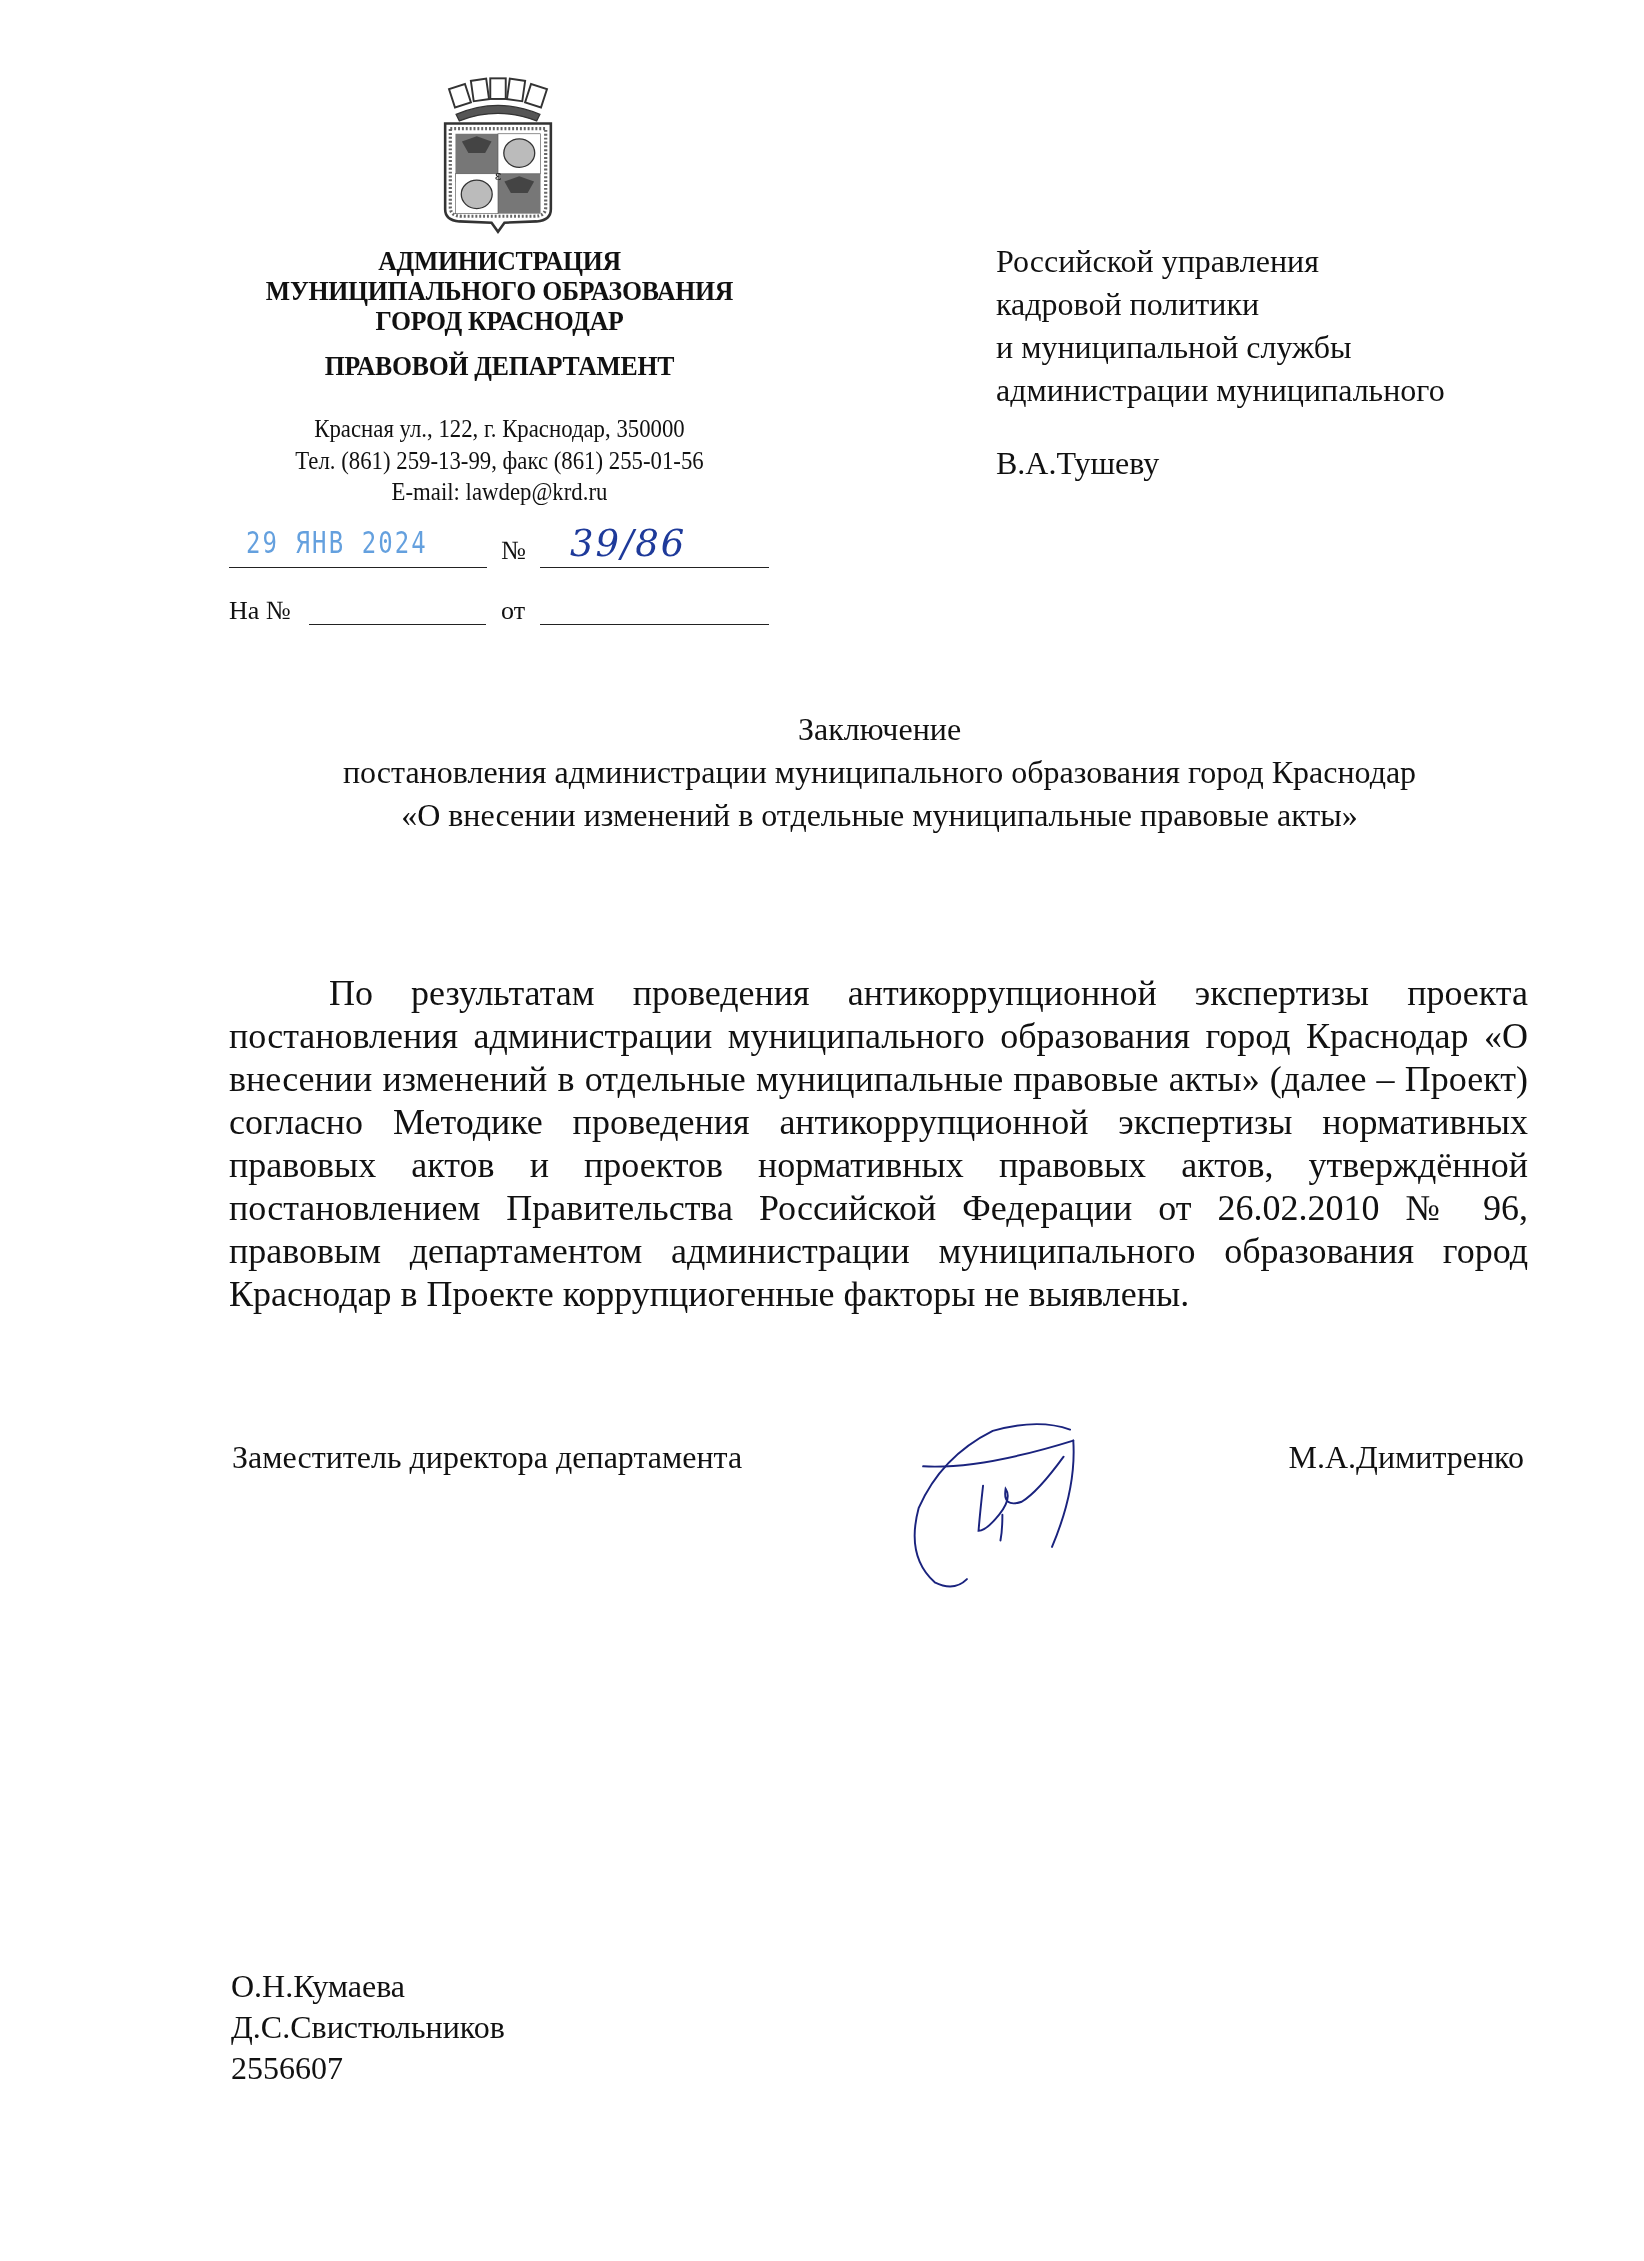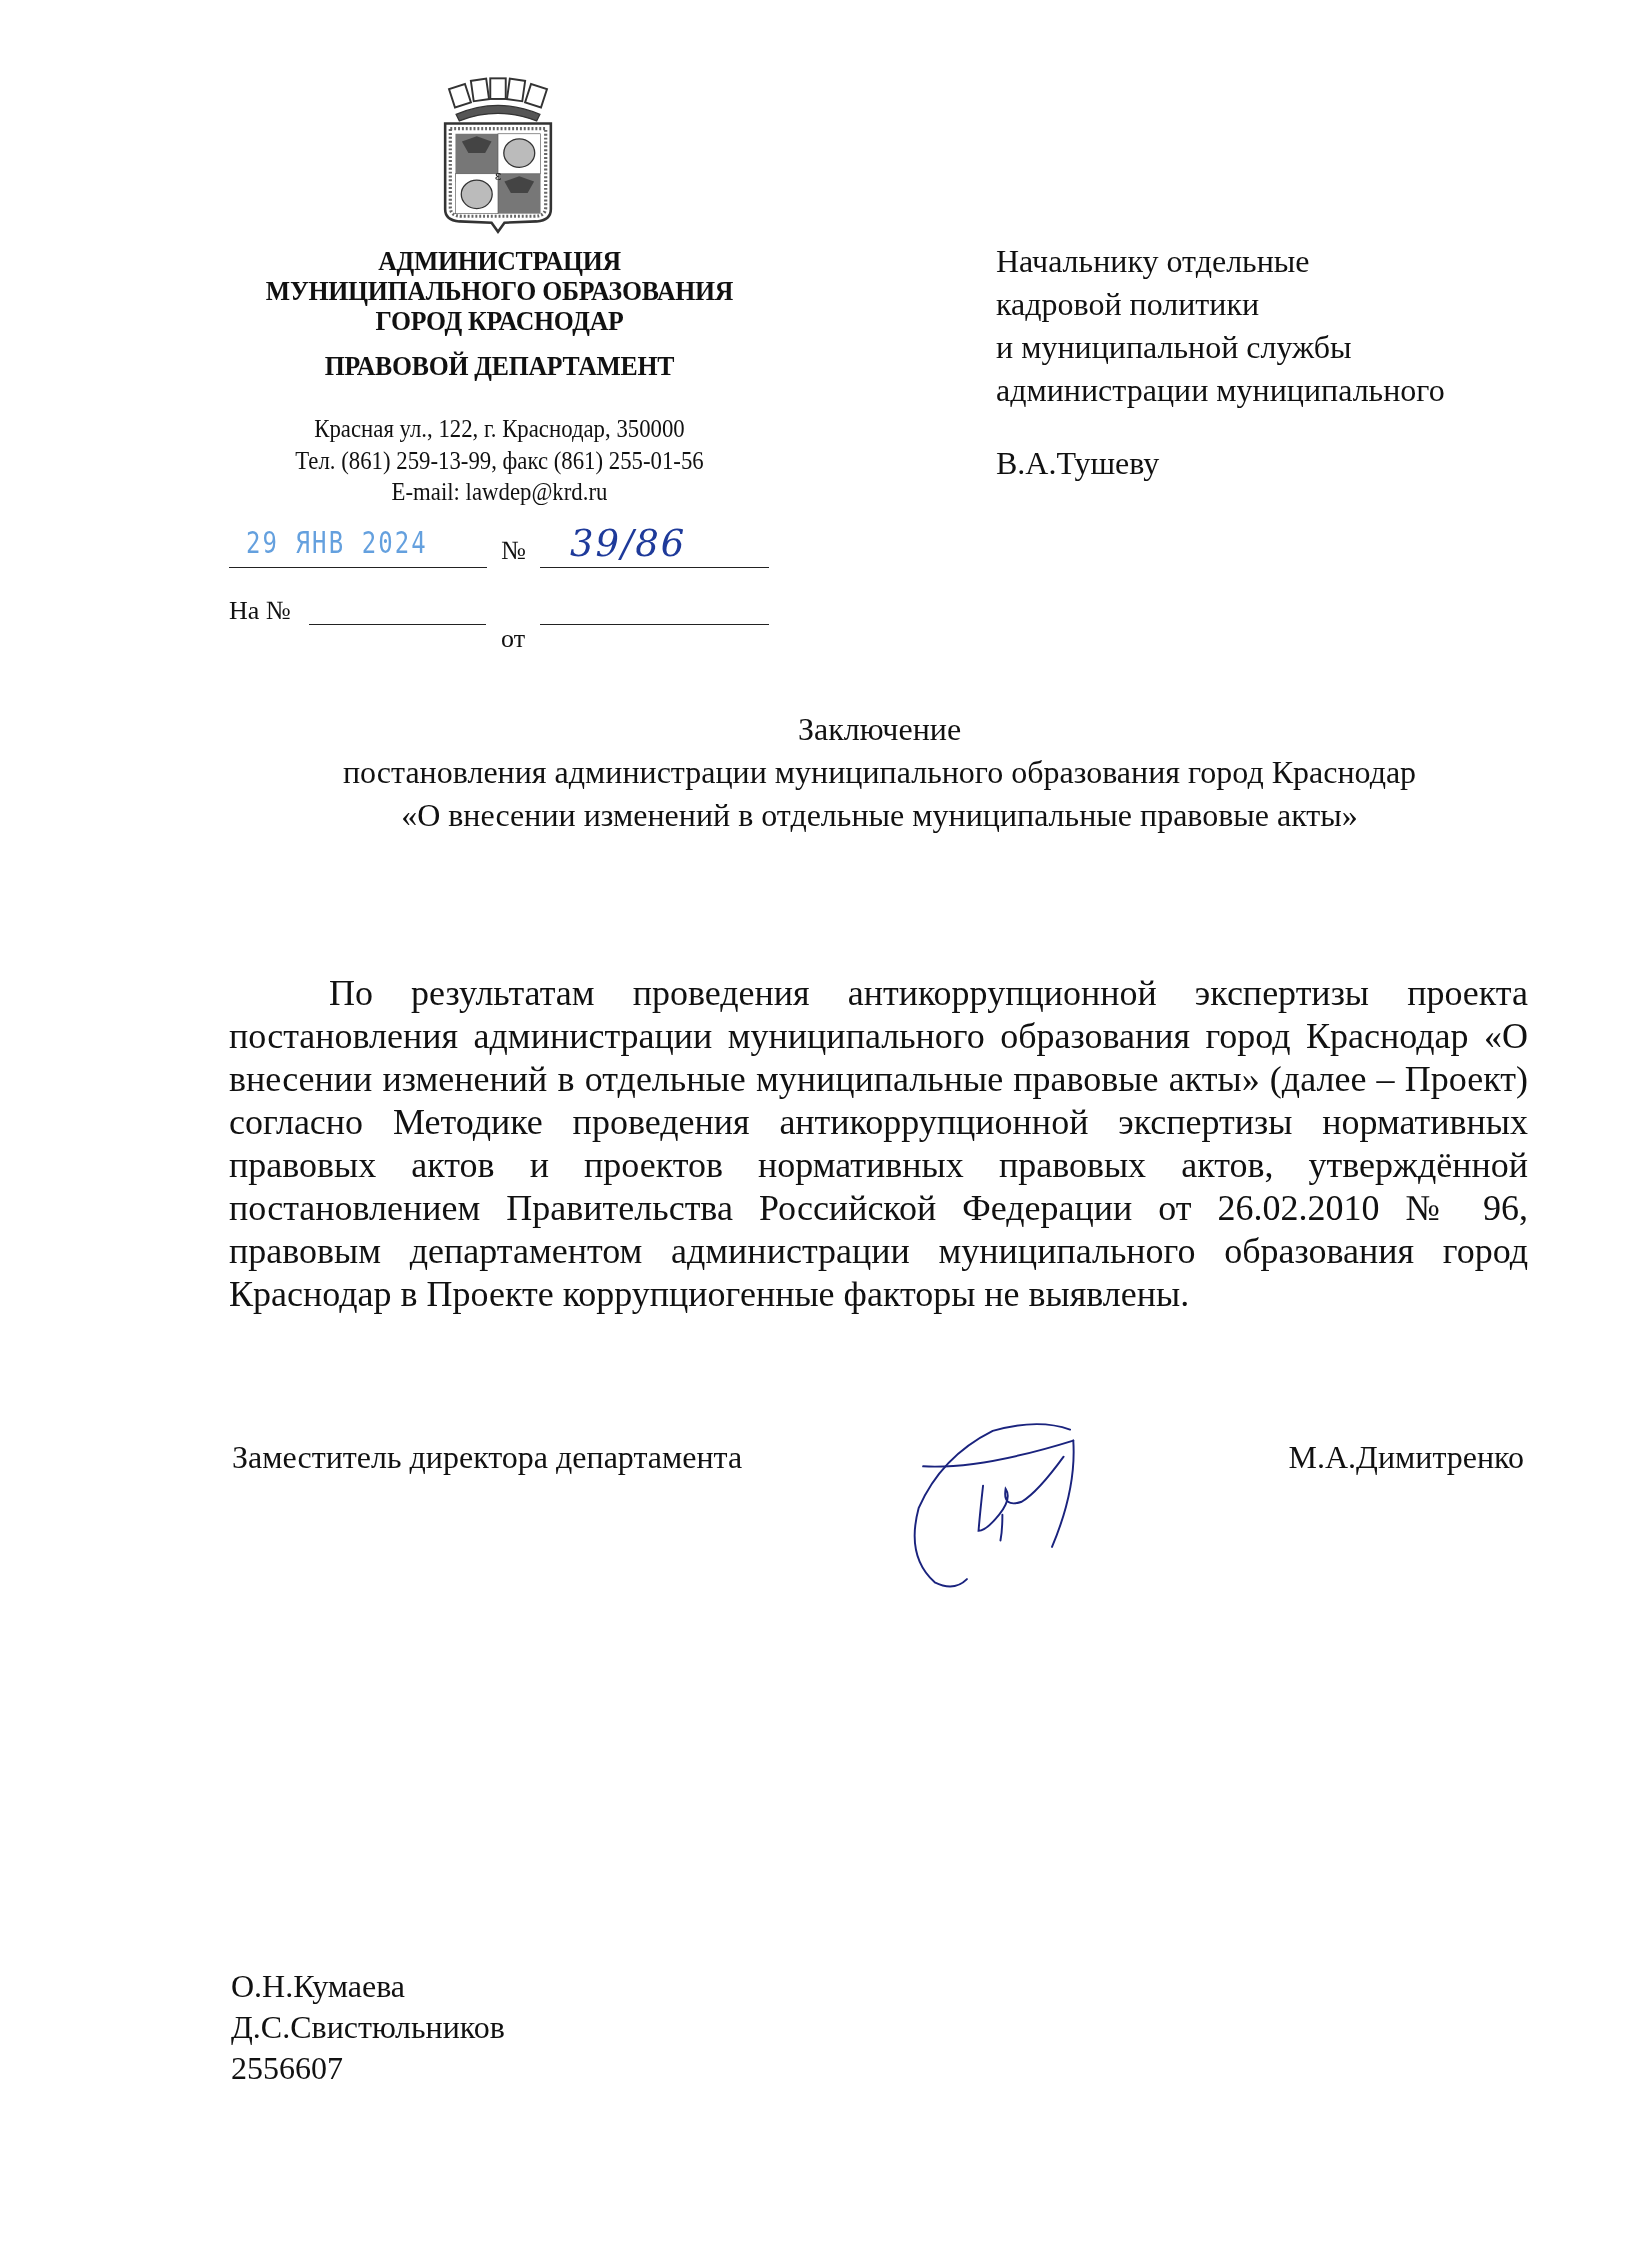--- a/index.html
+++ b/index.html
@@ -78,25 +78,25 @@
 <div class="lh lh-addr" style="top:476px">E-mail: lawdep@krd.ru</div>
 
 <div class="stamp">29 ЯНВ 2024</div>
 <div class="line" style="left:229px; top:567px; width:258px;"></div>
 <div class="small-label" style="left:501px; top:536px;">№</div>
 <div class="handno">39/86</div>
 <div class="line" style="left:540px; top:567px; width:229px;"></div>
 
 <div class="small-label" style="left:229px; top:596px;">На №</div>
 <div class="line" style="left:309px; top:624px; width:177px;"></div>
-<div class="small-label" style="left:501px; top:596px;margin-top:28px;">от</div>
+<div class="small-label" style="left:501px; top:596px;">от</div>
 <div class="line" style="left:540px; top:624px; width:229px;"></div>
 
 <div class="addr">
-  <div>Начальнику отдельные</div>
+  <div>Российской управления</div>
   <div>кадровой политики</div>
   <div>и муниципальной службы</div>
   <div>администрации муниципального</div>
   <div class="name">В.А.Тушеву</div>
 </div>
 
 <div class="title">
   <div>Заключение</div>
   <div>постановления администрации муниципального образования город Краснодар</div>
   <div>«О внесении изменений в отдельные муниципальные правовые акты»</div>

